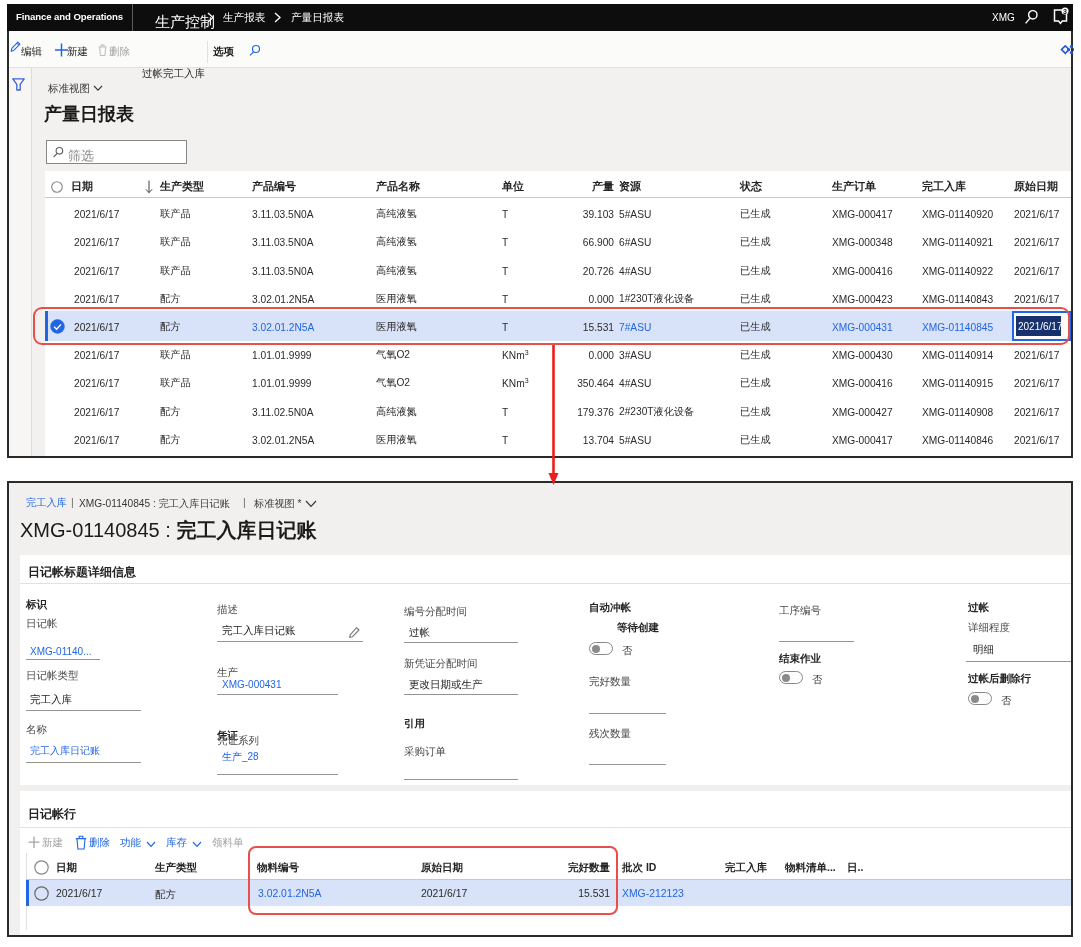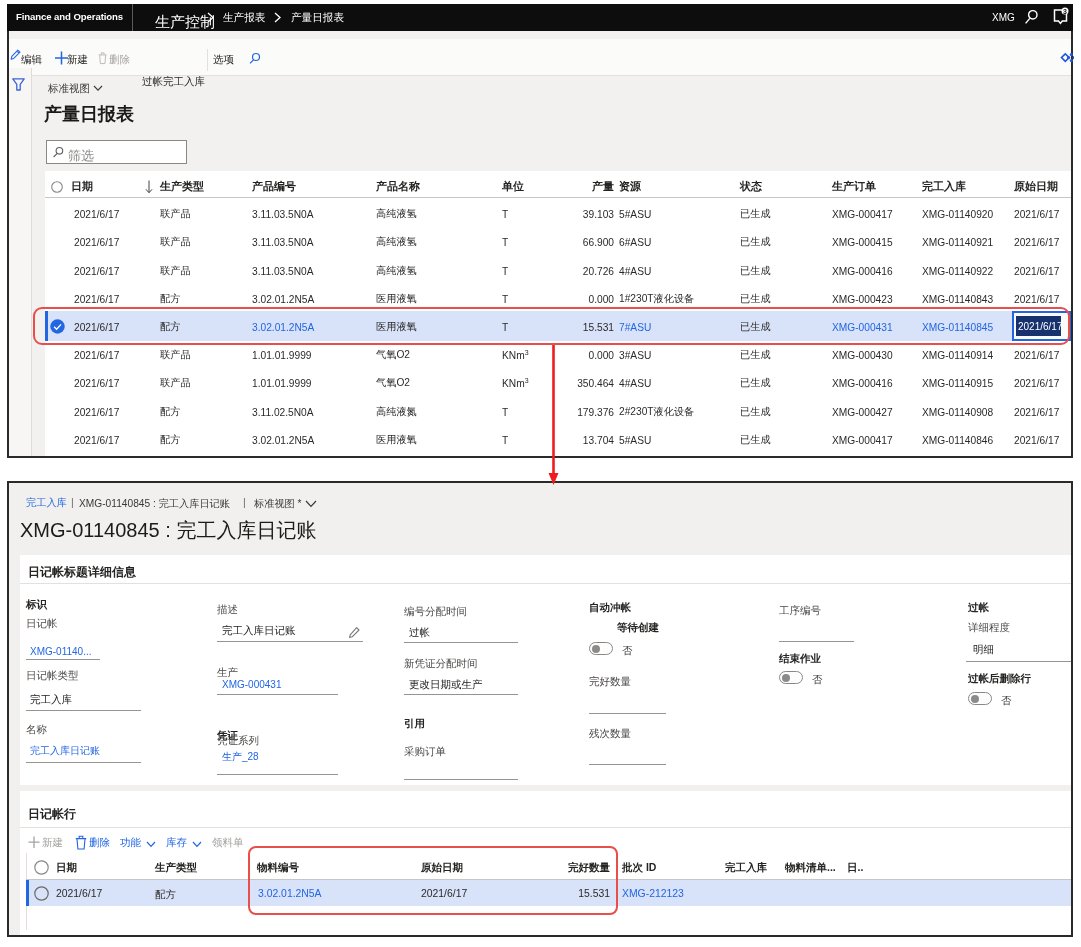--- a/index.html
+++ b/index.html
@@ -1,20 +1,20 @@
 <!DOCTYPE html>
 <html><head>
 <meta charset="utf-8">
 <style>
   * { margin:0; padding:0; box-sizing:border-box; }
   html,body { width:1081px; height:947px; background:#fff; font-family:"Liberation Sans", sans-serif; }
   #page { position:relative; width:1081px; height:947px; overflow:hidden; }
   .abs { position:absolute; }
   .t12 { font-size:10.5px; line-height:13px; color:#2b2a29; white-space:nowrap; }
-  .b { font-weight:normal; }
+  .b { font-weight:bold; }
   .blue { color:#2266e3; }
   .gray { color:#a6a4a2; }
   .lbl { position:absolute; font-size:10.5px; line-height:12px; color:#4c4a48; white-space:nowrap; }
   .gh  { position:absolute; font-size:10.5px; line-height:12px; color:#252423; font-weight:bold; white-space:nowrap; }
   .val { position:absolute; font-size:10.5px; line-height:12px; color:#1d1c1b; white-space:nowrap; }
   .lk  { position:absolute; font-size:10px; line-height:12px; color:#2266e3; white-space:nowrap; }
   .ul  { position:absolute; height:1px; background:#96948f; }
   .row { position:absolute; left:45px; width:1026px; }
   .row span { position:absolute; top:50%; transform:translateY(-50%); font-size:10.2px; white-space:nowrap; color:#2b2a29; }
   .k1{left:29px}.k2{left:115px}.k3{left:207px}.k4{left:331px}.k5{left:457px}
@@ -58,21 +58,21 @@
       </div>
   <div class="abs" style="left:1045px;top:3px;">
         <svg width="18" height="20" viewBox="0 0 18 20">
           <path d="M2.5 3 H14.5 V14 H10.3 L8.4 16.4 L6.5 14 H2.5 Z" stroke="#fff" stroke-width="1.5" fill="none"></path>
           <circle cx="13" cy="4" r="3.5" fill="#fff"></circle>
           <text x="13" y="6.6" font-size="7" fill="#111" text-anchor="middle" font-weight="bold">3</text>
         </svg>
       </div>
 </div>
 
-<div class="abs" style="left:9px;top:39px;width:1062px;height:37px;background:#fbfbfa;border-bottom:1px solid #e3e1df;">
+<div class="abs" style="left:9px;top:31px;width:1062px;height:37px;background:#fbfbfa;border-bottom:1px solid #e3e1df;">
   <div class="abs" style="left:0px;top:9px;">
         <svg width="15" height="15" viewBox="0 0 17 17">
           <path d="M10 2.4 L12.4 4.8 L5.4 11.8 L2.4 12.6 L3.2 9.6 Z M8.9 3.5 L11.3 5.9" stroke="#2266e3" stroke-width="1.2" fill="none" stroke-linejoin="round"></path>
         </svg>
       </div>
   <div class="abs t12" style="left:12px;top:14px;">编辑</div>
   <div class="abs" style="left:46px;top:12px;">
         <svg width="13" height="14" viewBox="0 0 13 14">
           <path d="M6.5 0.5 V13.5 M0 7 H13" stroke="#2266e3" stroke-width="1.5" fill="none"></path>
         </svg>
@@ -169,21 +169,21 @@
 </div>
 <div class="row" style="top:228.25px;height:28.25px;">
   <span class="k1">2021/6/17</span>
       <span class="k2">联产品</span>
       <span class="k3">3.11.03.5N0A</span>
   <span class="k4">高纯液氢</span>
       <span class="k5">T</span>
       <span class="k6">66.900</span>
   <span class="k7">6#ASU</span>
       <span class="k8">已生成</span>
-      <span class="k9">XMG-000415</span>
+      <span class="k9">XMG-000348</span>
   <span class="k10">XMG-01140921</span>
       <span class="k11">2021/6/17</span>
 </div>
 <div class="row" style="top:256.5px;height:28.25px;">
   <span class="k1">2021/6/17</span>
       <span class="k2">联产品</span>
       <span class="k3">3.11.03.5N0A</span>
   <span class="k4">高纯液氢</span>
       <span class="k5">T</span>
       <span class="k6">20.726</span>

